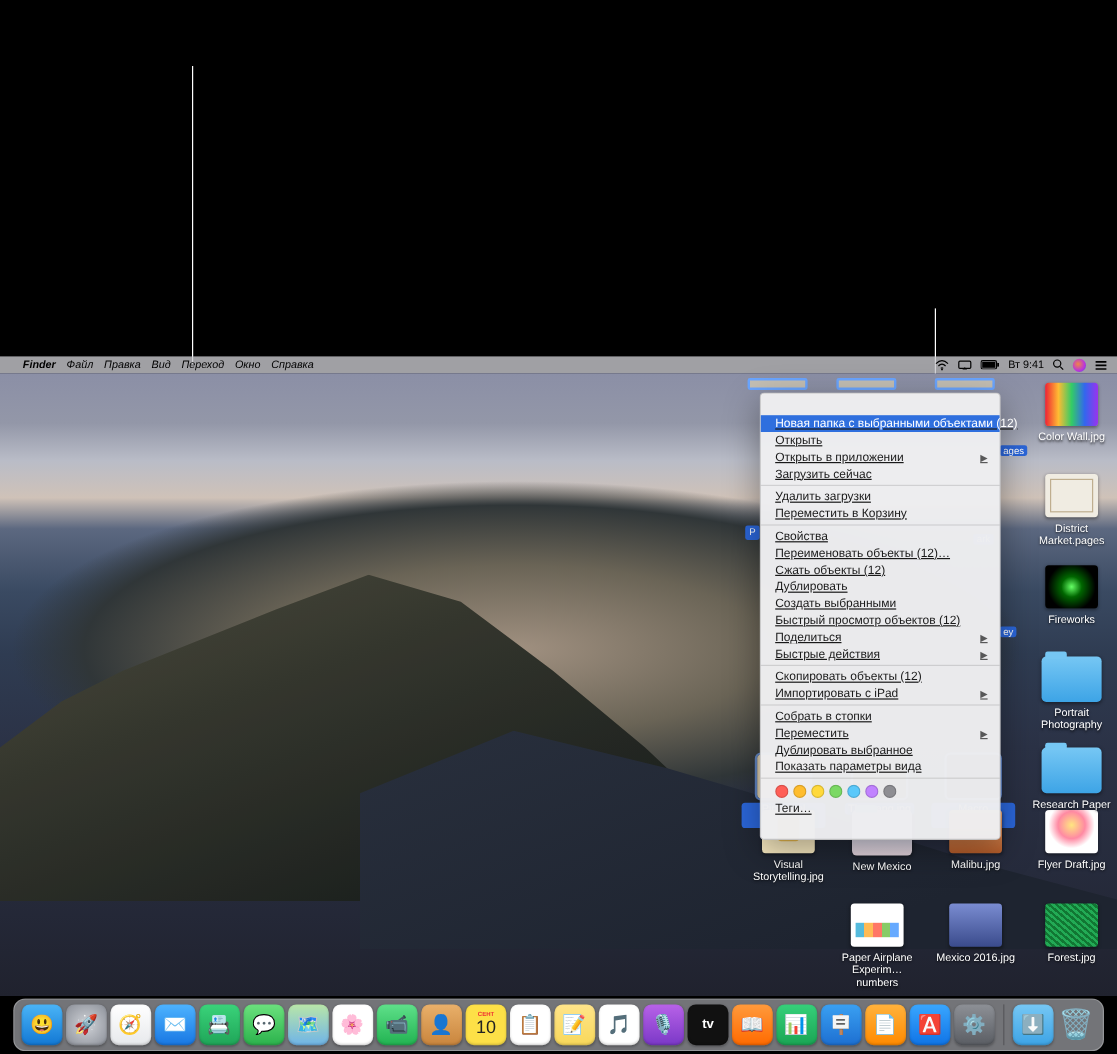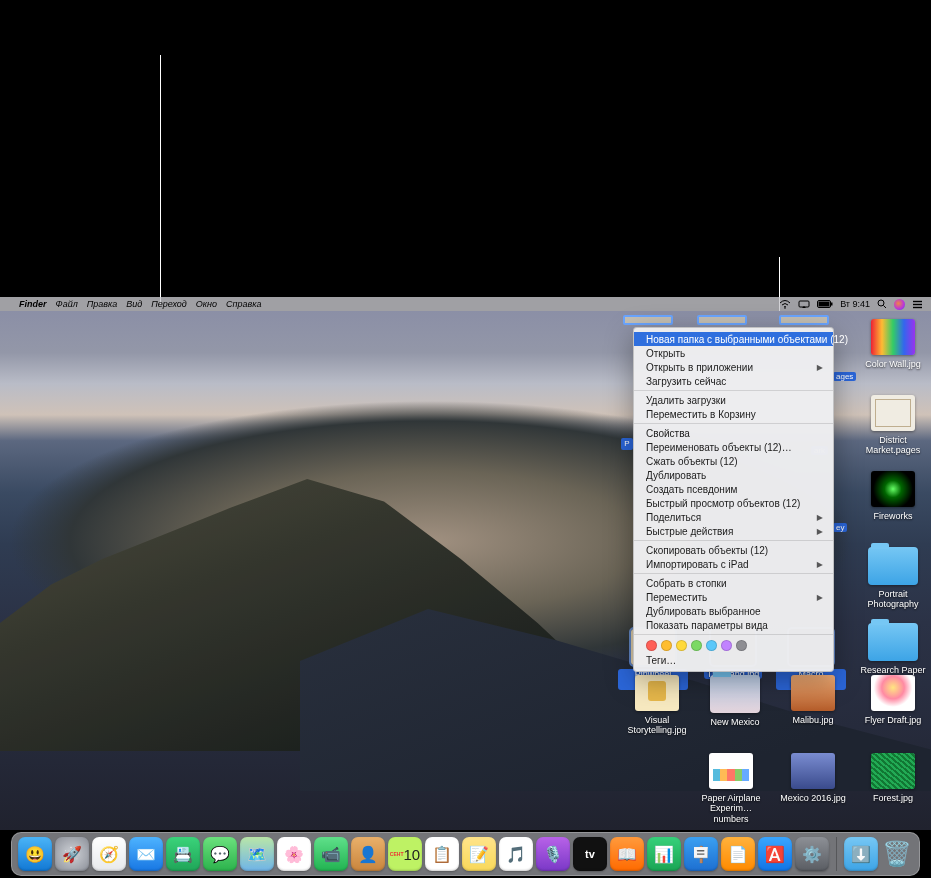--- a/index.html
+++ b/index.html
@@ -35,21 +35,21 @@
   
   .dicon { position:absolute; width:70px; text-align:center; color:#fff; font-size:9px; line-height:1.15; text-shadow:0 1px 2px rgba(0,0,0,0.8); cursor:default; }
   .dicon .thumb { width:44px; height:36px; margin:0 auto 4px; border-radius:3px; background:#888 center/cover; box-shadow:0 1px 3px rgba(0,0,0,0.4); }
   .dicon.folder .thumb { width:50px; height:38px; background:linear-gradient(#76c7f4,#3da4e6); border-radius:4px; position:relative; }
   .dicon.folder .thumb::before { content:""; position:absolute; left:3px; top:-4px; width:18px; height:6px; background:#76c7f4; border-radius:2px 2px 0 0; }
   .dicon.pages .thumb::after, .dicon.sel .thumb::after { content:""; }
   .dicon.sel .thumb { outline:2px solid rgba(120,170,255,0.7); }
   .dicon.sel .label { background:#2b66d9; border-radius:3px; padding:0 3px; display:inline-block; }
 
   
-  .ctxmenu { position:absolute; width:201px; background:rgba(238,238,240,0.98); border:1px solid rgba(0,0,0,0.18); border-radius:4px; box-shadow:0 8px 28px rgba(0,0,0,0.35); font-size:10px; color:#1a1a1a; padding:4px 0; }
+  .ctxmenu { position:absolute; width:201px; background:rgba(238,238,240,0.98); border:1px solid rgba(0,0,0,0.18); border-radius:4px; box-shadow:0 8px 28px rgba(0,0,0,0.35); font-size:10px; color:#1a1a1a; padding:18px 0;text-decoration:underline; }
   .ctxmenu .mi { padding:1.5px 10px 1.5px 12px; display:flex; align-items:center; justify-content:space-between; white-space:nowrap; }
   .ctxmenu .mi.hover { background:#2f6fde; color:#fff; }
   .ctxmenu .sep { height:1px; background:rgba(0,0,0,0.12); margin:2px 0; }
   .ctxmenu .arrow { font-size:8px; color:inherit; opacity:0.7; }
   .ctxmenu .tags { display:flex; gap:4px; padding:3px 10px 2px 12px; }
   .tagdot { width:11px; height:11px; border-radius:50%; border:1px solid rgba(0,0,0,0.15); }
 
   
   .dock-wrap { position:absolute; left:0; bottom:0; width:931px; height:48px; display:flex; justify-content:center; align-items:flex-end; }
   .dock { height:44px; padding:4px 6px; margin-bottom:2px; background:rgba(210,212,218,0.55); border:1px solid rgba(255,255,255,0.25); border-radius:10px; display:flex; align-items:center; gap:3px; backdrop-filter:blur(2px); }
@@ -194,21 +194,21 @@
           <div class="mi">
             <span>Переименовать объекты (12)…</span>
           </div>
           <div class="mi">
             <span>Сжать объекты (12)</span>
           </div>
           <div class="mi">
             <span>Дублировать</span>
           </div>
           <div class="mi">
-            <span>Создать псевдоним</span>
+            <span>Создать выбранными</span>
           </div>
           <div class="mi">
             <span>Быстрый просмотр объектов (12)</span>
           </div>
           <div class="mi">
             <span>Поделиться</span>
             <span class="arrow">▶</span>
           </div>
           <div class="mi">
             <span>Быстрые действия</span>
@@ -277,21 +277,21 @@
           </div>
           <div class="di" title="Photos" style="background: rgb(255, 255, 255);">
             <span>🌸</span>
           </div>
           <div class="di" title="FaceTime" style="background: linear-gradient(rgb(95, 224, 138), rgb(33, 179, 81));">
             <span>📹</span>
           </div>
           <div class="di" title="Contacts" style="background: linear-gradient(rgb(233, 176, 106), rgb(201, 133, 61));">
             <span>👤</span>
           </div>
-          <div class="di" title="Calendar" style="background: #bef264; flex-direction: row; font-size: 7px; color: rgb(238, 51, 51); line-height: 1;">
+          <div class="di" title="Calendar" style="background: #fde047; flex-direction: column; font-size: 7px; color: rgb(238, 51, 51); line-height: 1;">
             <div style="font-size: 5px; font-weight: 700;">СЕНТ</div>
             <div style="font-size: 15px; color: rgb(34, 34, 34); font-weight: 400;">10</div>
           </div>
           <div class="di" title="Reminders" style="background: rgb(255, 255, 255);">
             <span>📋</span>
           </div>
           <div class="di" title="Notes" style="background: linear-gradient(rgb(255, 228, 138), rgb(248, 216, 90));">
             <span>📝</span>
           </div>
           <div class="di" title="Music" style="background: rgb(255, 255, 255);">

